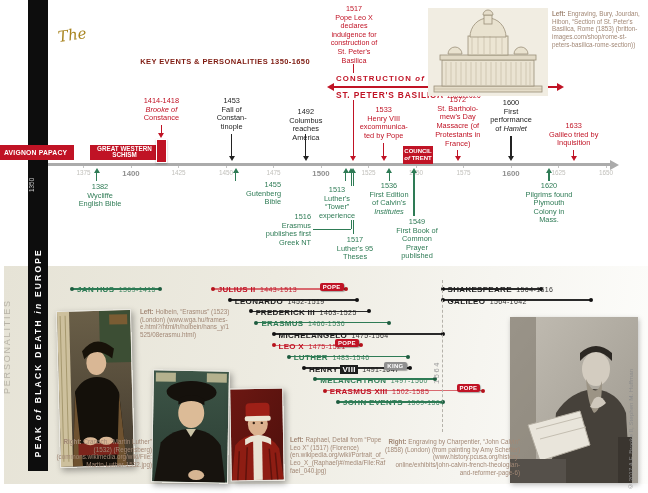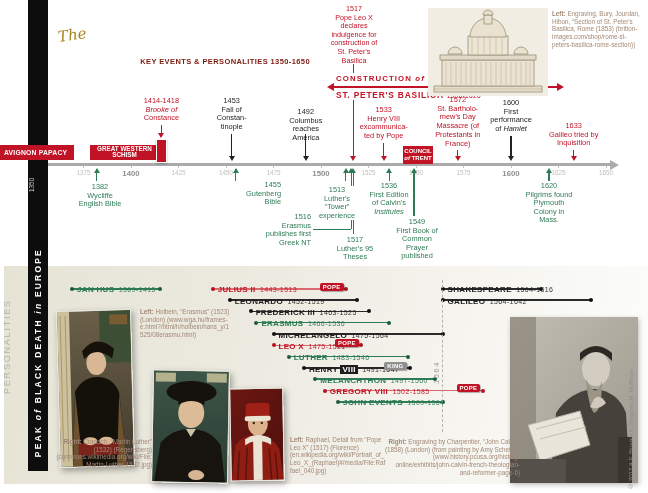--- a/index.html
+++ b/index.html
@@ -283,21 +283,21 @@
       <div style="position: absolute; left: 408.3px; top: 365.9px; width: 4px; height: 4px; border-radius: 50%; background: rgb(17, 17, 17);"></div>
       <div class="plabel p-dark" style="position: absolute; left: 308.9px; top: 357.5px;"><span class="pname">HENRY <span class="hl">VIII</span></span> <span class="pdates">1491-1547</span></div>
       <div class="tag tag-gray" style="position: absolute; left: 384.3px; top: 361.6px;">KING</div>
       <div style="position: absolute; left: 315.3px; top: 378.4px; width: 119.7px; height: 1.6px; background: rgb(46, 123, 85);"></div>
       <div style="position: absolute; left: 313.3px; top: 377.2px; width: 4px; height: 4px; border-radius: 50%; background: rgb(30, 92, 63);"></div>
       <div style="position: absolute; left: 433px; top: 377.2px; width: 4px; height: 4px; border-radius: 50%; background: rgb(30, 92, 63);"></div>
       <div class="plabel p-green" style="position: absolute; left: 320.3px; top: 368.8px;"><span class="pname">MELANCHTHON</span> <span class="pdates">1497-1560</span></div>
       <div style="position: absolute; left: 324.8px; top: 389.7px; width: 157.7px; height: 1.6px; background: rgb(217, 105, 111);"></div>
       <div style="position: absolute; left: 322.8px; top: 388.5px; width: 4px; height: 4px; border-radius: 50%; background: rgb(181, 18, 27);"></div>
       <div style="position: absolute; left: 480.5px; top: 388.5px; width: 4px; height: 4px; border-radius: 50%; background: rgb(181, 18, 27);"></div>
-      <div class="plabel p-red" style="position: absolute; left: 329.8px; top: 380.1px;"><span class="pname">GREGORY VIII</span> <span class="pdates">1502-1585</span></div>
+      <div class="plabel p-red" style="position: absolute; left: 329.8px; top: 380.1px;"><span class="pname">ERASMUS XIII</span> <span class="pdates">1502-1585</span></div>
       <div class="tag tag-red" style="position: absolute; left: 456.5px; top: 384.2px;">POPE</div>
       <div style="position: absolute; left: 338.1px; top: 401px; width: 104.5px; height: 1.6px; background: rgb(46, 123, 85);"></div>
       <div style="position: absolute; left: 336.1px; top: 399.8px; width: 4px; height: 4px; border-radius: 50%; background: rgb(30, 92, 63);"></div>
       <div style="position: absolute; left: 440.6px; top: 399.8px; width: 4px; height: 4px; border-radius: 50%; background: rgb(30, 92, 63);"></div>
       <div class="plabel p-green" style="position: absolute; left: 343.1px; top: 391.4px;"><span class="pname">JOHN EVENTS</span> <span class="pdates">1509-1564</span></div>
       <div style="position: absolute; left: 442.6px; top: 288px; width: 98.8px; height: 1.6px; background: rgb(42, 42, 42);"></div>
       <div style="position: absolute; left: 440.6px; top: 286.8px; width: 4px; height: 4px; border-radius: 50%; background: rgb(17, 17, 17);"></div>
       <div style="position: absolute; left: 539.4px; top: 286.8px; width: 4px; height: 4px; border-radius: 50%; background: rgb(17, 17, 17);"></div>
       <div class="plabel p-dark" style="position: absolute; left: 447.6px; top: 278.4px;"><span class="pname">SHAKESPEARE</span> <span class="pdates">1564-1616</span></div>
       <div style="position: absolute; left: 442.6px; top: 299.3px; width: 148.2px; height: 1.6px; background: rgb(42, 42, 42);"></div>

